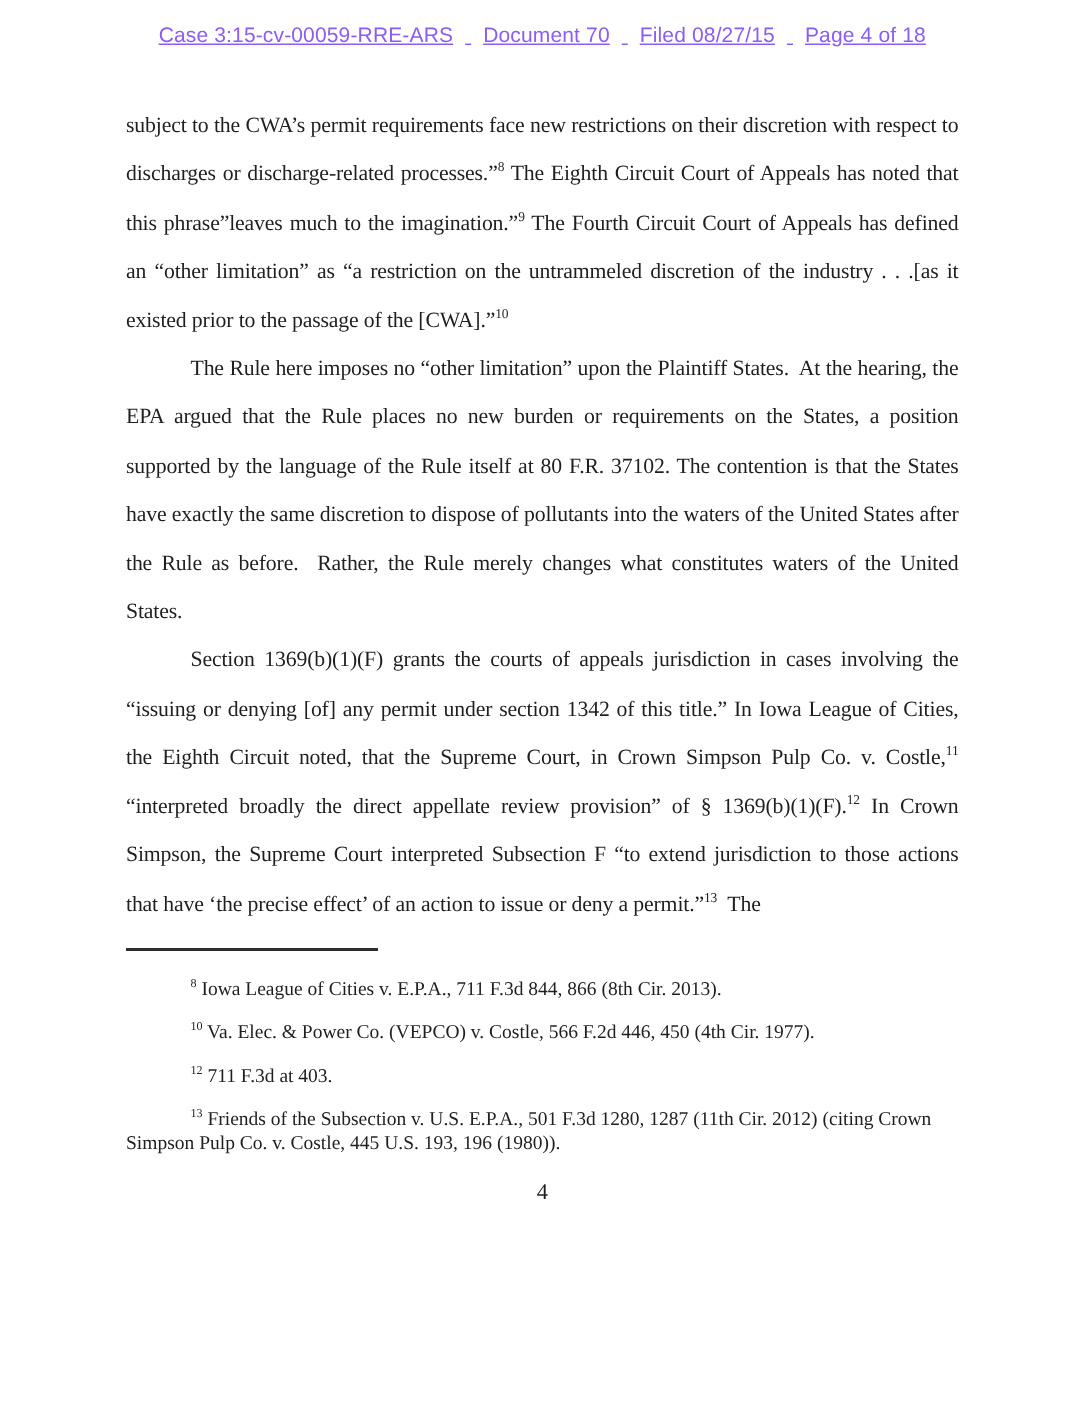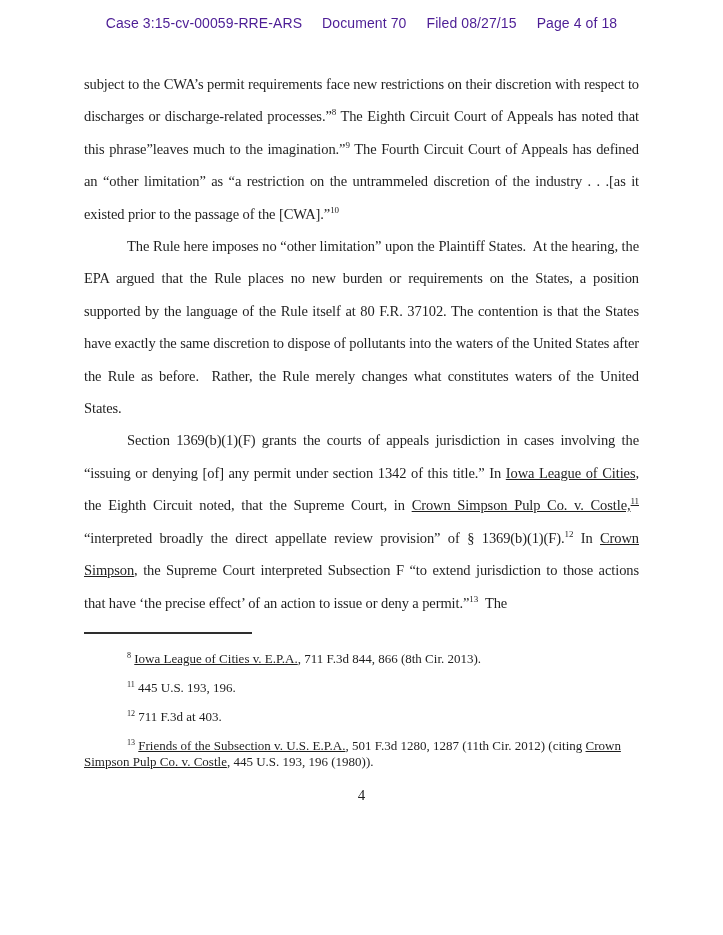--- a/index.html
+++ b/index.html
@@ -40,21 +40,21 @@
     text-align: justify;
     text-indent: 43px;
     letter-spacing: -0.1px;
   }
   .body-para.no-indent { text-indent: 0; }
   sup {
     font-size: 0.62em;
     vertical-align: super;
     line-height: 0;
   }
-  .u { text-decoration: underline; }
+  .u { }
   .fn-sep {
     width: 168px;
     height: 0;
     border-top: 2px solid #2e2e2e;
     margin: 13px 0 17px 0;
   }
   .footnote {
     margin: 0 0 12.5px 0;
     font-size: 13px;
     line-height: 16.5px;
@@ -66,38 +66,38 @@
     text-align: center;
     font-size: 15px;
     margin-top: 16px;
   }
 </style>
 </head>
 <body>
 
 <div class="page" style="color: rgb(31, 31, 31); background: rgb(255, 255, 255);">
 
-  <div class="header" style="color: #4c1d95;">
+  <div class="header" style="color: #8b5cf6; text-decoration: underline;">
     <span>Case 3:15-cv-00059-RRE-ARS</span>
     <span>Document 70</span>
     <span>Filed 08/27/15</span>
     <span>Page 4 of 18</span>
   </div>
 
   <div class="content">
 
     <p class="body-para no-indent"><span>subject to the CWA’s permit requirements face new restrictions on their discretion with respect to discharges or discharge-related processes.”</span><sup>8</sup><span> The Eighth Circuit Court of Appeals has noted that this phrase”leaves much to the imagination.”</span><sup>9</sup><span> The Fourth Circuit Court of Appeals has defined an “other limitation” as “a restriction on the untrammeled discretion of the industry . . .[as it existed prior to the passage of the [CWA].”</span><sup>10</sup></p>
     <p class="body-para"><span>The Rule here imposes no “other limitation” upon the Plaintiff States.&nbsp; At the hearing, the EPA argued that the Rule places no new burden or requirements on the States, a position supported by the language of the Rule itself at 80 F.R. 37102. The contention is that the States have exactly the same discretion to dispose of pollutants into the waters of the United States after the Rule as before.&nbsp; Rather, the Rule merely changes what constitutes waters of the United States.</span></p>
     <p class="body-para"><span>Section 1369(b)(1)(F) grants the courts of appeals jurisdiction in cases involving the “issuing or denying [of] any permit under section 1342 of this title.” In </span><span class="u">Iowa League of Cities</span><span>, the Eighth Circuit noted, that the Supreme Court, in </span><span class="u">Crown Simpson Pulp Co. v. Costle,</span><sup class="u">11</sup><span> “interpreted broadly the direct appellate review provision” of § 1369(b)(1)(F).</span><sup>12</sup><span> In </span><span class="u">Crown Simpson</span><span>, the Supreme Court interpreted Subsection F “to extend jurisdiction to those actions that have ‘the precise effect’ of an action to issue or deny a permit.”</span><sup>13</sup><span>&nbsp; The</span></p>
 
     <div class="fn-sep"></div>
 
     <div>
       <p class="footnote"><sup>8</sup><span> </span><span class="u">Iowa League of Cities v. E.P.A.</span><span>, 711 F.3d 844, 866 (8th Cir. 2013).</span></p>
-      <p class="footnote"><sup>11</sup><span> 445 U.S. 193, 196.</span></p>
+      <p class="footnote"><sup>10</sup><span> </span><span class="u">Va. Elec. &amp; Power Co. (VEPCO) v. Costle</span><span>, 566 F.2d 446, 450 (4th Cir. 1977).</span></p>
       <p class="footnote"><sup>12</sup><span> 711 F.3d at 403.</span></p>
       <p class="footnote"><sup>13</sup><span> </span><span class="u">Friends of the Subsection v. U.S. E.P.A.</span><span>, 501 F.3d 1280, 1287 (11th Cir. 2012) (citing </span><span class="u">Crown Simpson Pulp Co. v. Costle</span><span>, 445 U.S. 193, 196 (1980)).</span></p>
     </div>
 
     <div class="page-number">4</div>
 
   </div>
 
 </div>
 

